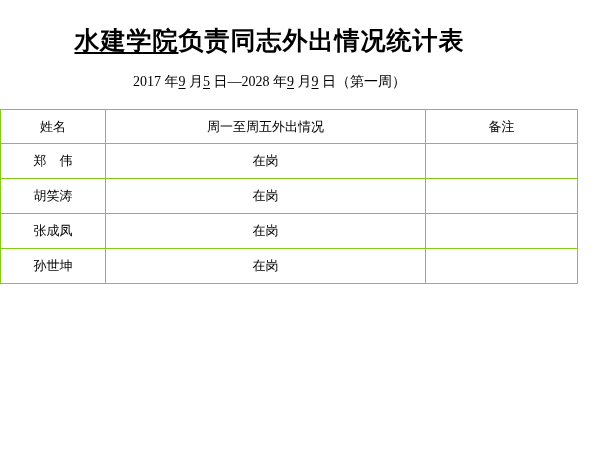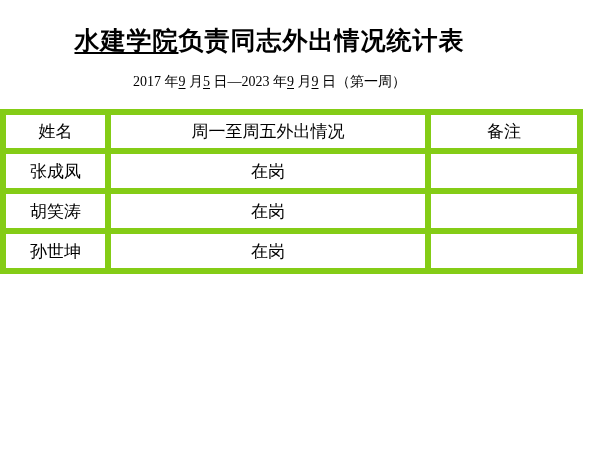--- a/index.html
+++ b/index.html
@@ -59,24 +59,24 @@
   .table-wrap {
     margin: 18px auto 0 auto;
     width: 577px;
   }
   table.sheet {
     border-collapse: collapse;
     width: 100%;
     table-layout: fixed;
   }
   table.sheet td {
-    border: 6px solid #84cc16;
+    border: 1px solid #84cc16;
     text-align: center;
     vertical-align: middle;
-    font-size: 17px;
+    font-size: 13px;
     height: 34px;
     padding: 0 2px;
   }
   table.sheet tr.header-row td {
     height: 33px;
   }
   col.c-name { width: 105px; }
   col.c-status { width: 320px; }
   col.c-remark { width: 152px; }
 
@@ -90,44 +90,49 @@
 <div class="page">
 
   <div class="title-wrap">
     <div class="doc-title">
       <span class="underlined">水建学院</span><span>负责同志外出情况统计表</span>
     </div>
   </div>
 
   <div class="subtitle-wrap">
     <div class="doc-subtitle">
-      <span>2017 年</span><span class="u">9</span><span> 月</span><span class="u">5</span><span> 日—2023 年</span><span class="u">9</span><span> 月</span><span class="u">9</span><span> 日（第一周）</span>
+      <span>2017 年</span><span class="u">9</span><span> 月</span><span class="u">5</span><span> 日—2028 年</span><span class="u">9</span><span> 月</span><span class="u">9</span><span> 日（第一周）</span>
     </div>
   </div>
 
   <div class="table-wrap">
     <table class="sheet">
       <colgroup>
         <col class="c-name">
         <col class="c-status">
         <col class="c-remark">
       </colgroup>
       <tbody>
         <tr class="header-row">
           <td>姓名</td>
           <td>周一至周五外出情况</td>
           <td>备注</td>
         </tr>
         <tr>
-          <td class="name-cell">张成凤</td>
+          <td class="name-cell">郑　伟</td>
           <td>在岗</td>
           <td></td>
         </tr>
         <tr>
           <td class="name-cell">胡笑涛</td>
+          <td>在岗</td>
+          <td></td>
+        </tr>
+        <tr>
+          <td class="name-cell">张成凤</td>
           <td>在岗</td>
           <td></td>
         </tr>
         <tr>
           <td class="name-cell">孙世坤</td>
           <td>在岗</td>
           <td></td>
         </tr>
       </tbody>
     </table>

